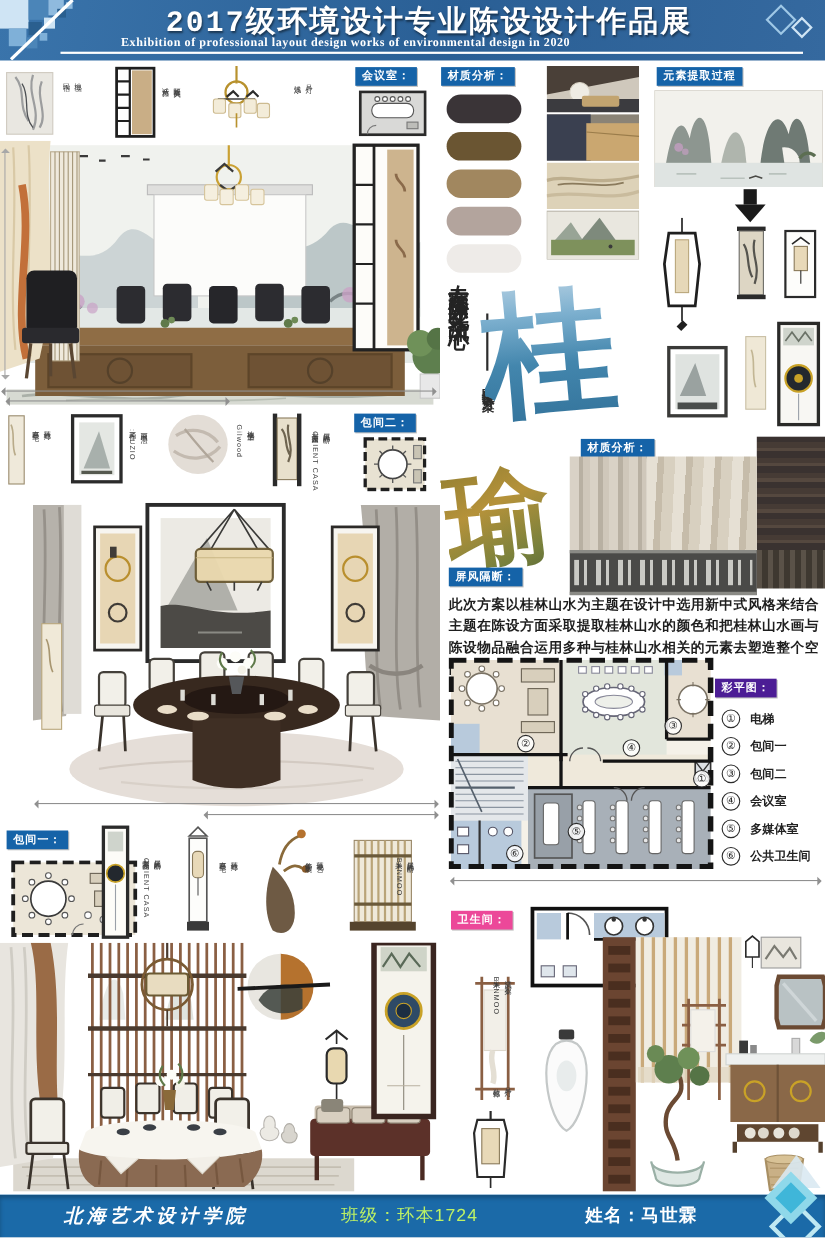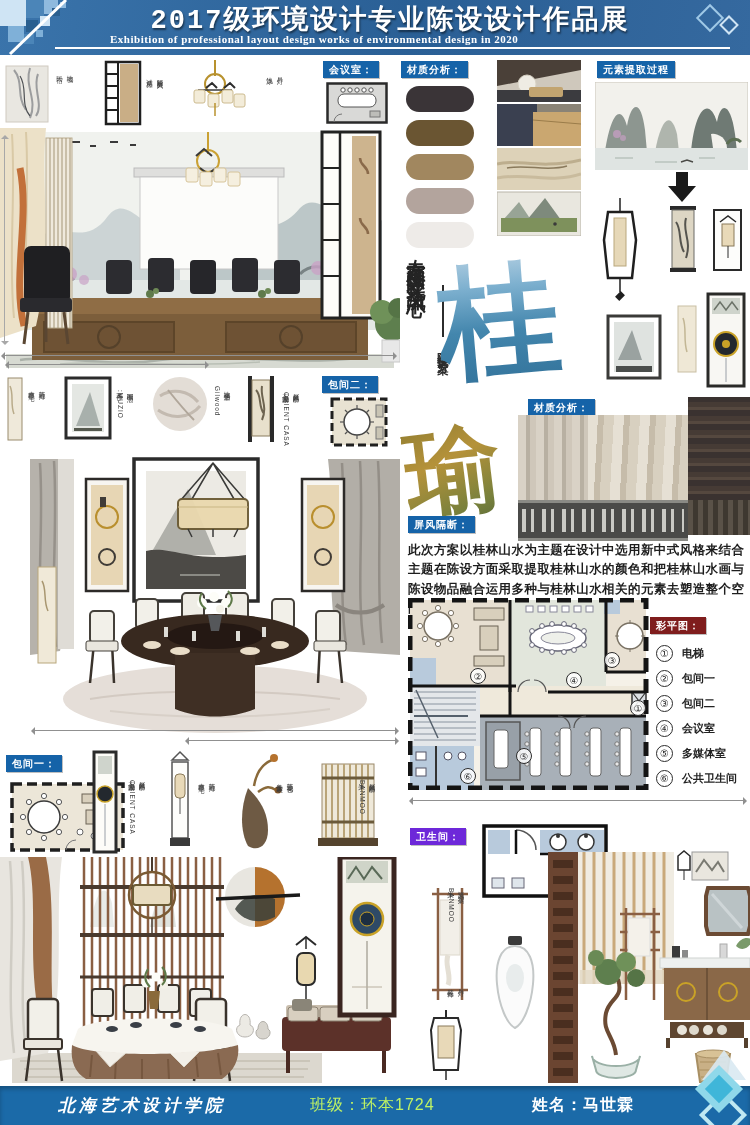--- a/index.html
+++ b/index.html
@@ -571,21 +571,21 @@
     <rect x="2" y="2" width="236" height="188" fill="none" stroke="#141414" stroke-width="5" stroke-dasharray="14 7"></rect>
   </svg>
   <span class="plan-num" style="left:470px;top:668px">②</span>
   <span class="plan-num" style="left:566px;top:672px">④</span>
   <span class="plan-num" style="left:604px;top:652px">③</span>
   <span class="plan-num" style="left:516px;top:748px">⑤</span>
   <span class="plan-num" style="left:460px;top:768px">⑥</span>
   <span class="plan-num" style="left:630px;top:700px">①</span>
   <div class="dim-h" style="left:410px;top:800px;width:336px"></div>
 
-  <div class="label-box" style="left: 650px; top: 617px; background: #7f1d1d;">彩平图：</div>
+  <div class="label-box" style="left: 650px; top: 617px; background: #4c1d95;">彩平图：</div>
   <div class="legend-row" style="top:645px">
     <span class="legend-num">①</span>
     <span class="legend-label">电梯</span>
   </div>
   <div class="legend-row" style="top:670px">
     <span class="legend-num">②</span>
     <span class="legend-label">包间一</span>
   </div>
   <div class="legend-row" style="top:695px">
     <span class="legend-num">③</span>
@@ -751,21 +751,21 @@
     <path d="M288,194 v22 M384,194 v22" stroke="#4a2a22" stroke-width="4"></path>
     <rect x="340" y="0" width="54" height="158" fill="#f5f3ec" stroke="#3a2520" stroke-width="5"></rect>
     <rect x="346" y="4" width="42" height="22" fill="#cfd4c8"></rect>
     <path d="M348,22 l8,-12 l8,12 l8,-12 l10,12" stroke="#5a6a58" stroke-width="2" fill="none"></path>
     <circle cx="367" cy="62" r="16" fill="#2e4a66" stroke="#c9a227" stroke-width="2.5"></circle>
     <circle cx="367" cy="62" r="7" fill="#1c2e42" stroke="#c9a227"></circle>
     <line x1="367" y1="84" x2="367" y2="152" stroke="#8a8578"></line>
     <line x1="352" y1="130" x2="382" y2="130" stroke="#b9b0a0"></line>
   </svg>
 
-  <div class="label-box" style="left: 410px; top: 828px; background: #6d28d9;">卫生间：</div>
+  <div class="label-box" style="left: 410px; top: 828px; background: #ec4899;">卫生间：</div>
   <svg class="abs" style="left:482px;top:824px" width="126" height="74">
     <rect x="2" y="2" width="122" height="70" fill="#ffffff" stroke="#111" stroke-width="3.5"></rect>
     <rect x="6" y="6" width="22" height="24" fill="#b8cadc"></rect>
     <path d="M34,6 a20,20 0 0 1 20,20" fill="none" stroke="#555" stroke-width="1.5"></path>
     <line x1="34" y1="6" x2="34" y2="30" stroke="#111" stroke-width="2.5"></line>
     <rect x="58" y="6" width="64" height="24" fill="#b8cadc"></rect>
     <circle cx="76" cy="18" r="8" fill="#ffffff" stroke="#333" stroke-width="1.5"></circle>
     <circle cx="104" cy="18" r="8" fill="#ffffff" stroke="#333" stroke-width="1.5"></circle>
     <circle cx="76" cy="12" r="2" fill="#333"></circle>
       <circle cx="104" cy="12" r="2" fill="#333"></circle>

